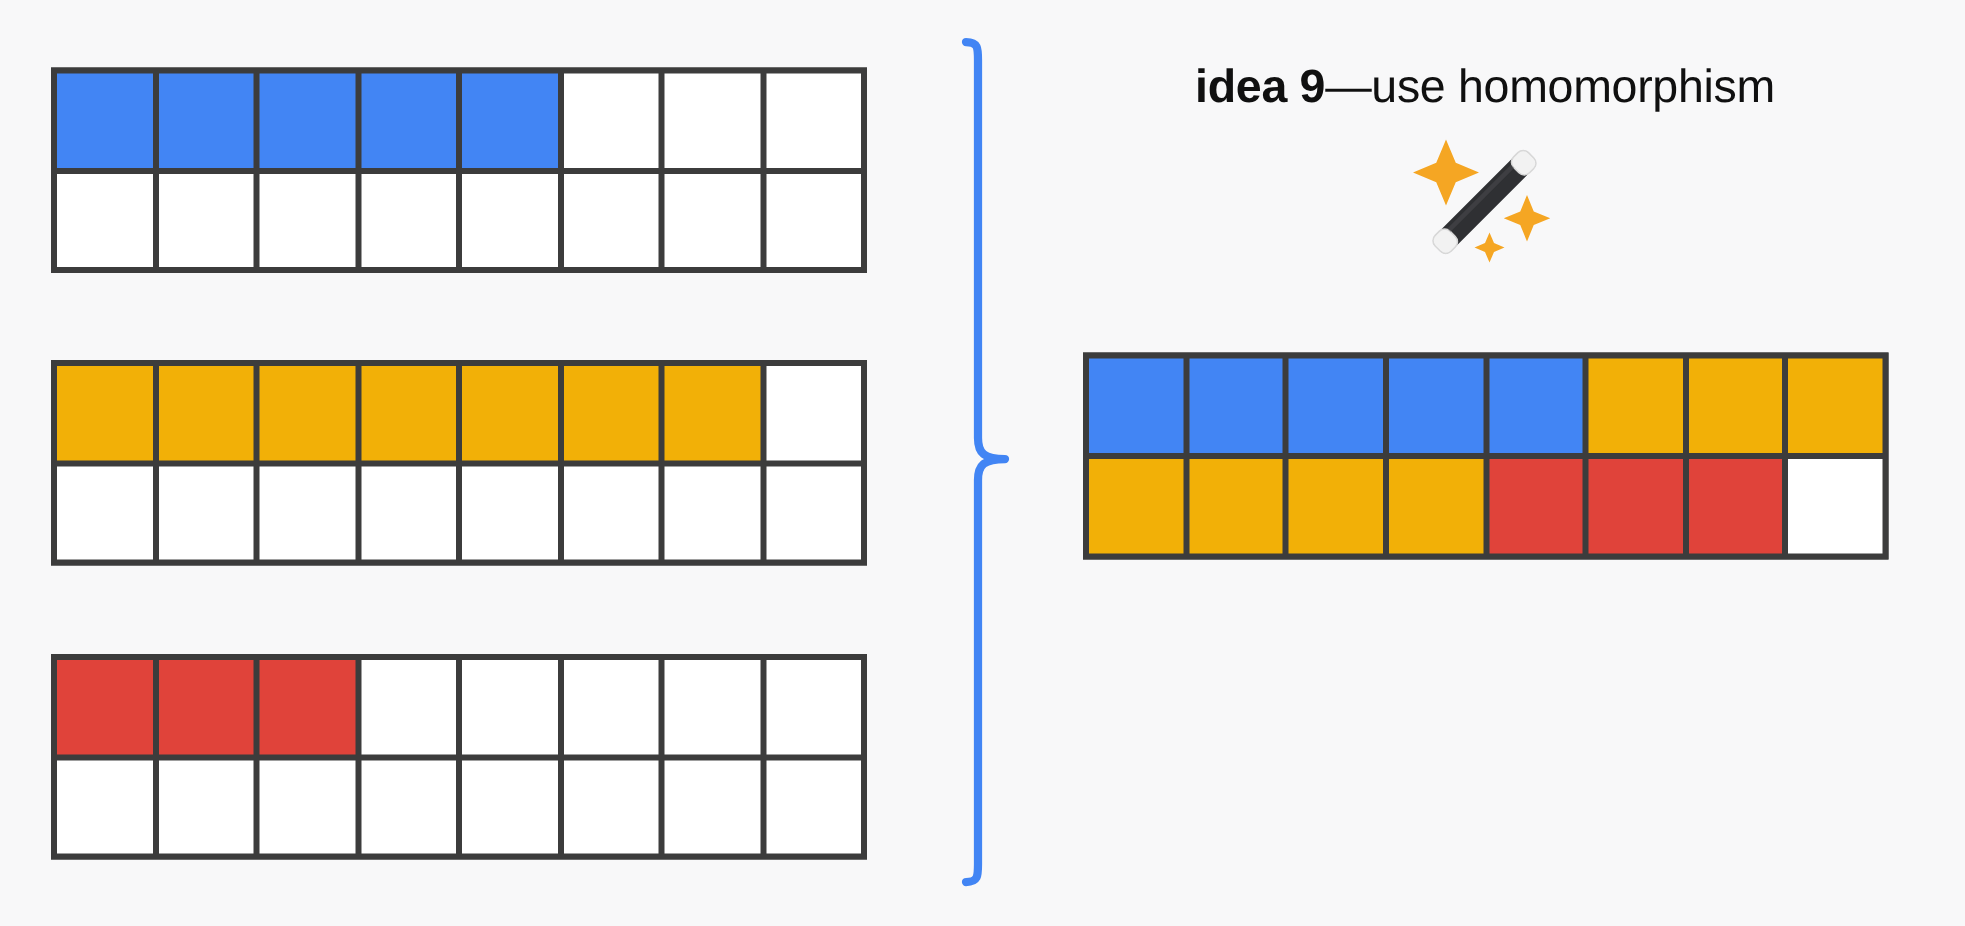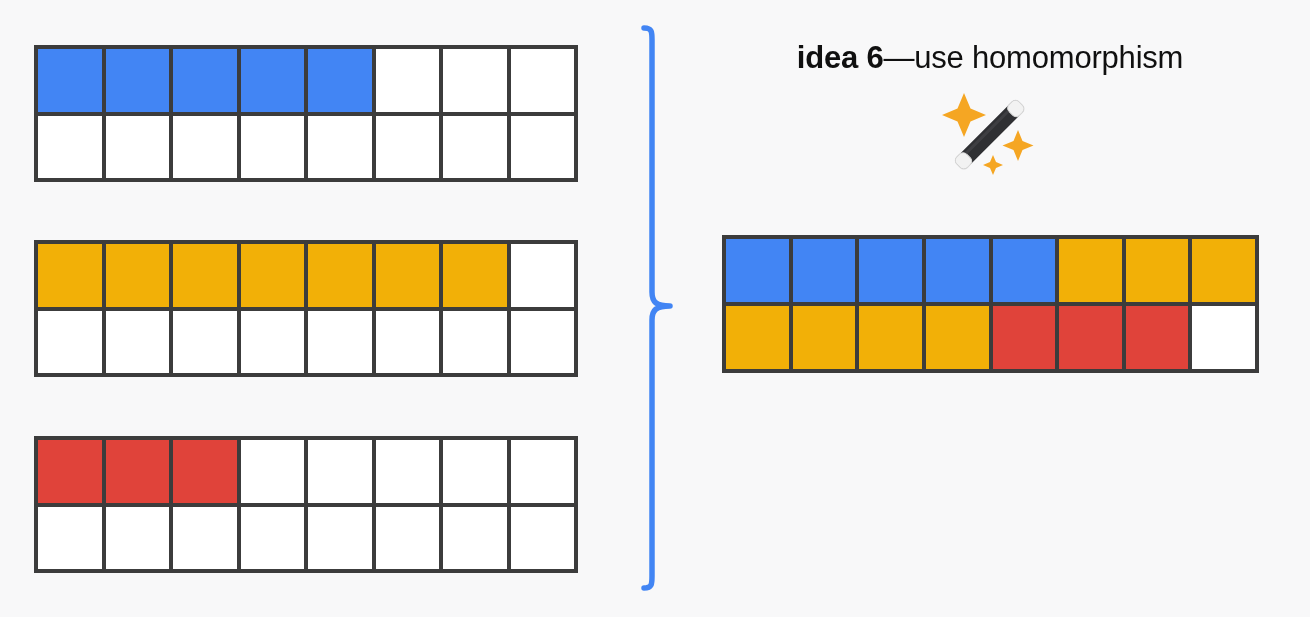--- a/index.html
+++ b/index.html
@@ -162,21 +162,21 @@
                C 22 10, 22 14, 22 22
                L 22 274
                C 22 284, 26 288, 40 288
                C 26 288, 22 292, 22 302
                L 22 558
                C 22 566, 22 570, 14 570" fill="none" stroke="#4285F4" stroke-width="5.5" stroke-linecap="round" stroke-linejoin="round"></path>
     </svg>
   </div>
 
   <div id="title" style="color: rgb(16, 16, 16);">
-    <span class="bold">idea 6</span><span class="light">—use homomorphism</span>
+    <span class="bold">idea 9</span><span class="light">—use homomorphism</span>
   </div>
 
   <div id="wand">
     <svg width="120" height="100" viewBox="0 0 120 100">
 
       <g transform="rotate(-45 60 50)">
         <rect x="16" y="42" width="88" height="15" rx="5" fill="#2F3033"></rect>
         <rect x="16" y="42" width="14" height="15" rx="5" fill="#F2F2F2" stroke="#D8D8D8" stroke-width="1"></rect>
         <rect x="90" y="42" width="14" height="15" rx="5" fill="#F2F2F2" stroke="#D8D8D8" stroke-width="1"></rect>
         <rect x="30" y="44.5" width="60" height="3" fill="#4A4B4F" opacity="0.55"></rect>

